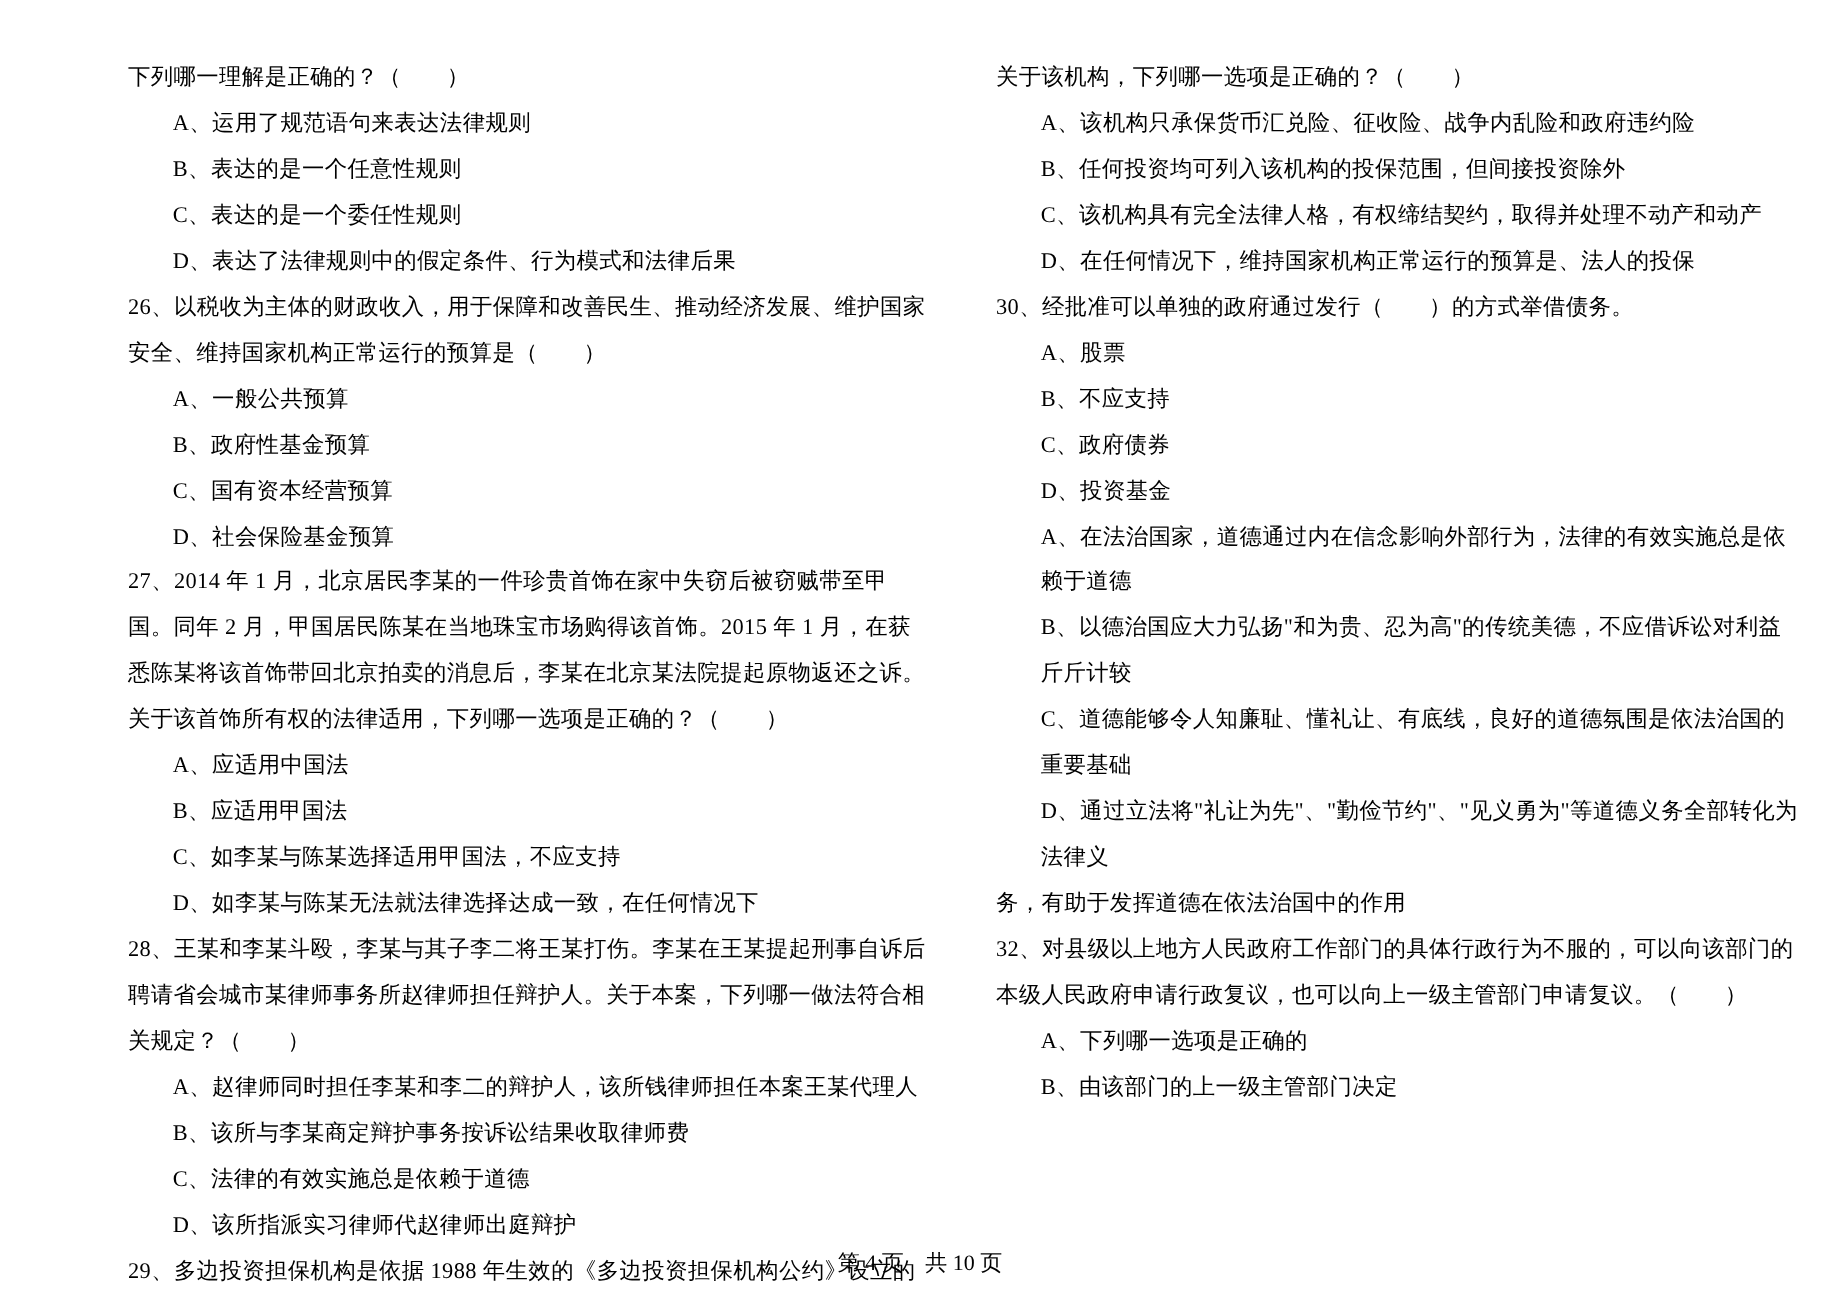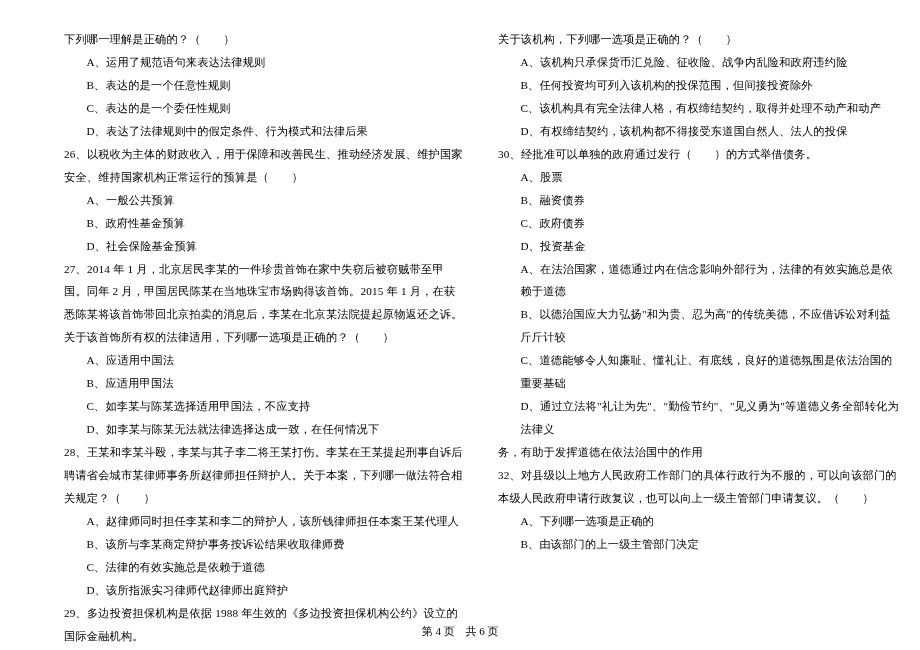--- a/index.html
+++ b/index.html
@@ -47,20 +47,21 @@
 
     <div class="q">下列哪一理解是正确的？（　　）</div>
     <div class="opt">A、运用了规范语句来表达法律规则</div>
     <div class="opt">B、表达的是一个任意性规则</div>
     <div class="opt">C、表达的是一个委任性规则</div>
     <div class="opt">D、表达了法律规则中的假定条件、行为模式和法律后果</div>
 
     <div class="q">26、以税收为主体的财政收入，用于保障和改善民生、推动经济发展、维护国家安全、维持国家机构正常运行的预算是（　　）</div>
     <div class="opt">A、一般公共预算</div>
     <div class="opt">B、政府性基金预算</div>
+    <div class="opt">C、国有资本经营预算</div>
     <div class="opt">D、社会保险基金预算</div>
 
     <div class="q">27、2014 年 1 月，北京居民李某的一件珍贵首饰在家中失窃后被窃贼带至甲国。同年 2 月，甲国居民陈某在当地珠宝市场购得该首饰。2015 年 1 月，在获悉陈某将该首饰带回北京拍卖的消息后，李某在北京某法院提起原物返还之诉。关于该首饰所有权的法律适用，下列哪一选项是正确的？（　　）</div>
     <div class="opt">A、应适用中国法</div>
     <div class="opt">B、应适用甲国法</div>
     <div class="opt">C、如李某与陈某选择适用甲国法，不应支持</div>
     <div class="opt">D、如李某与陈某无法就法律选择达成一致，在任何情况下</div>
 
     <div class="q">28、王某和李某斗殴，李某与其子李二将王某打伤。李某在王某提起刑事自诉后聘请省会城市某律师事务所赵律师担任辩护人。关于本案，下列哪一做法符合相关规定？（　　）</div>
     <div class="q28-choices">
@@ -71,37 +72,37 @@
     </div>
 
     <div class="q">29、多边投资担保机构是依据 1988 年生效的《多边投资担保机构公约》设立的国际金融机构。</div>
   </div>
 
   <div class="col col-right">
     <div class="q">关于该机构，下列哪一选项是正确的？（　　）</div>
     <div class="opt">A、该机构只承保货币汇兑险、征收险、战争内乱险和政府违约险</div>
     <div class="opt">B、任何投资均可列入该机构的投保范围，但间接投资除外</div>
     <div class="opt">C、该机构具有完全法律人格，有权缔结契约，取得并处理不动产和动产</div>
-    <div class="opt">D、有权缔结契约，该机构都不得接受东道国自然人、法人的投保</div>
+    <div class="opt">D、在任何情况下，维持国家机构正常运行的预算是、法人的投保</div>
 
     <div class="q">30、经批准可以单独的政府通过发行（　　）的方式举借债务。</div>
     <div class="opt">A、股票</div>
-    <div class="opt">B、融资债券</div>
+    <div class="opt">B、不应支持</div>
     <div class="opt">C、政府债券</div>
     <div class="opt">D、投资基金</div>
 
     <div class="opt">A、在法治国家，道德通过内在信念影响外部行为，法律的有效实施总是依赖于道德</div>
     <div class="opt">B、以德治国应大力弘扬"和为贵、忍为高"的传统美德，不应借诉讼对利益斤斤计较</div>
     <div class="opt">C、道德能够令人知廉耻、懂礼让、有底线，良好的道德氛围是依法治国的重要基础</div>
     <div class="opt">D、通过立法将"礼让为先"、"勤俭节约"、"见义勇为"等道德义务全部转化为法律义</div>
     <div class="q">务，有助于发挥道德在依法治国中的作用</div>
 
     <div class="q">32、对县级以上地方人民政府工作部门的具体行政行为不服的，可以向该部门的本级人民政府申请行政复议，也可以向上一级主管部门申请复议。（　　）</div>
     <div class="opt">A、下列哪一选项是正确的</div>
     <div class="opt">B、由该部门的上一级主管部门决定</div>
 
   </div>
 </div>
 
 <div class="footer">
   <span>第 4 页</span>
-  <span>共 6 页</span>
+  <span>共 10 页</span>
 </div>
 
 </body></html>

